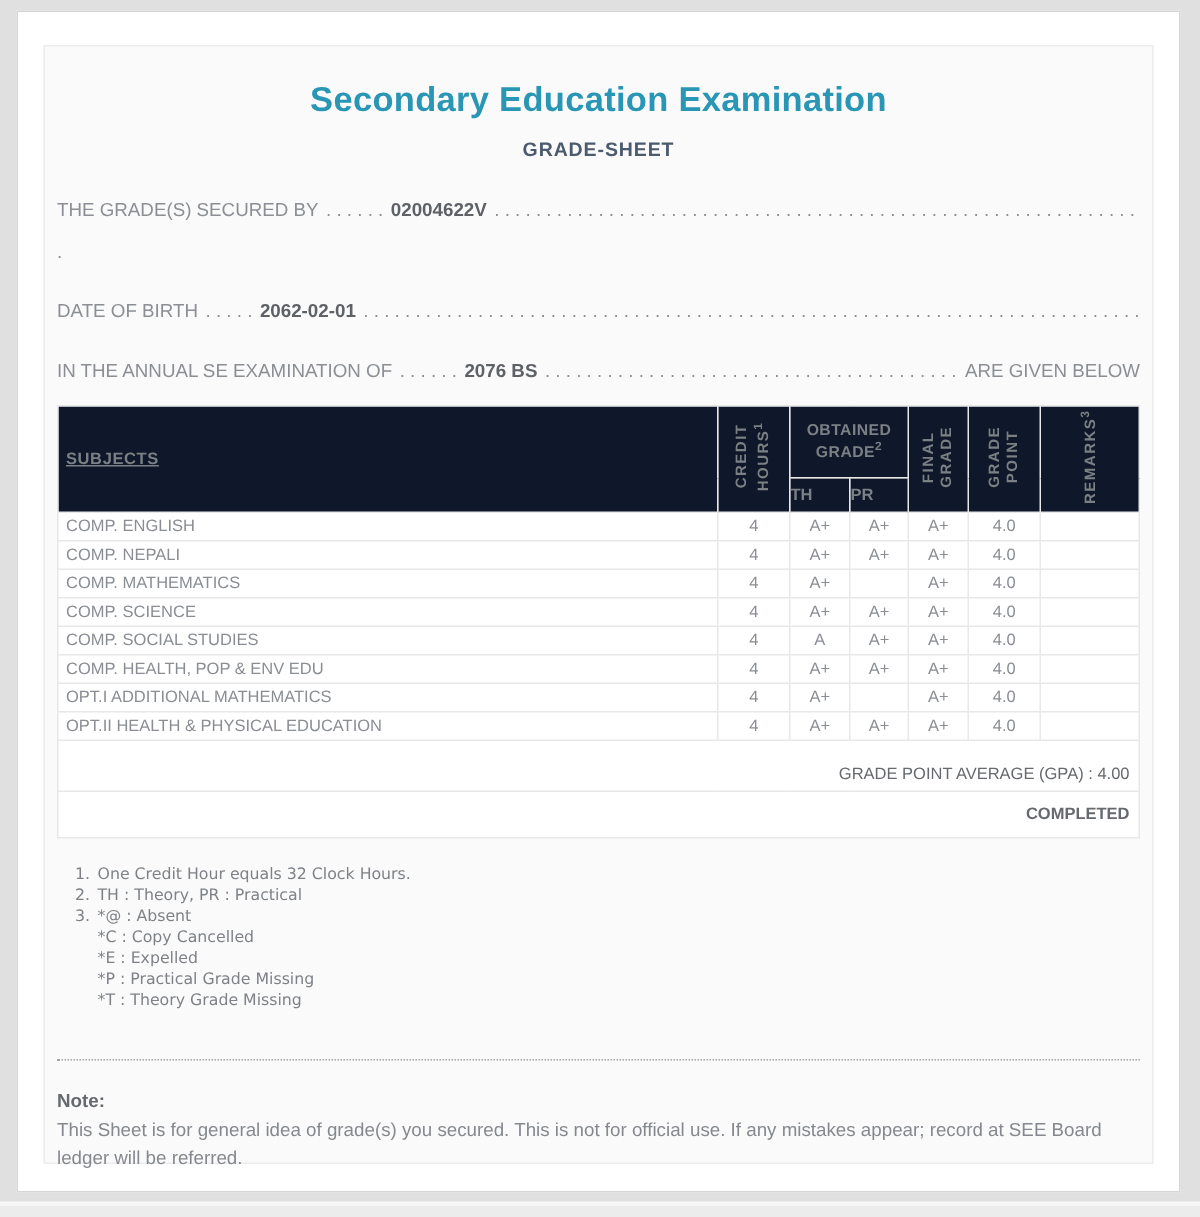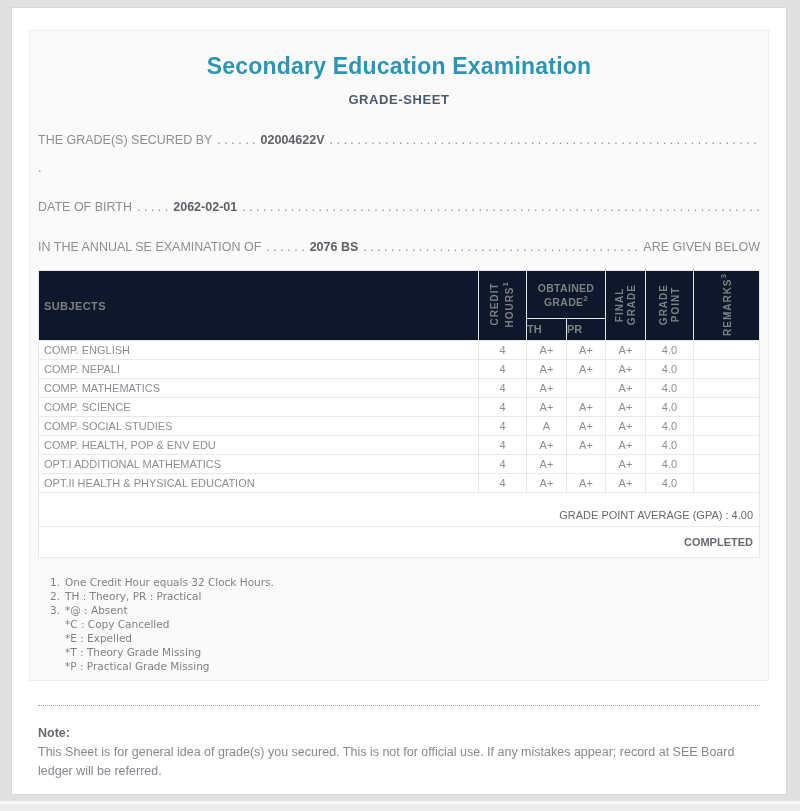--- a/index.html
+++ b/index.html
@@ -13,21 +13,21 @@
     .card {
       position: absolute; left: 11px; top: 7px;
       width: 776px; height: 788px;
       background: #ffffff;
       border: 1px solid #d6d6d6;
     }
     .strip-white { position: absolute; left: 0; top: 801px; width: 800px; height: 3px; background: #f7f7f7; }
     .strip-light { position: absolute; left: 0; top: 804px; width: 800px; height: 7px; background: #ececec; }
     .panel {
       position: absolute; left: 17px; top: 22px;
-      width: 740px; height: 651px;
+      width: 740px; height: 746px;
       background: #fafafa;
       border: 1px solid #ececec;
       padding: 0 8px;
     }
     .title {
       margin-top: 22px; text-align: center;
       color: #2a96b5; font-size: 23px; font-weight: bold;
       letter-spacing: 0.2px;
     }
     .subtitle {
@@ -49,21 +49,21 @@
     .l3 { margin-top: 26px; }
 
     table.grades {
       margin-top: 16px; width: 100%;
       border-collapse: collapse; background: #ffffff;
       font-size: 11px; color: #8a8e93;
       table-layout: fixed;
     }
     table.grades th, table.grades td { border: 1px solid #e8e8e8; }
     thead th { color: #7b8084; font-weight: bold; background: #0f172a; }
-    th.subjects { text-align: left; padding-left: 5px; font-size: 11px; letter-spacing: 0.4px; }
+    th.subjects { text-align: left; padding-left: 5px; font-size: 11px; letter-spacing: 0.4px; text-decoration: underline; }
     th.rot { vertical-align: middle; text-align: center; padding: 2px 0; }
     .vert {
       display: inline-block;
       writing-mode: vertical-rl;
       transform: rotate(180deg);
       line-height: 1.2; letter-spacing: 1px; font-size: 10px;
       text-align: center;
     }
     .vl { display: block; }
     th.obtained {
@@ -264,25 +264,25 @@
       <div class="fn-row">
         <span class="fn-marker"></span>
         <span class="fn-text">*C : Copy Cancelled</span>
       </div>
       <div class="fn-row">
         <span class="fn-marker"></span>
         <span class="fn-text">*E : Expelled</span>
       </div>
       <div class="fn-row">
         <span class="fn-marker"></span>
+        <span class="fn-text">*P : Practical Grade Missing</span>
+      </div>
+      <div class="fn-row">
+        <span class="fn-marker"></span>
         <span class="fn-text">*T : Theory Grade Missing</span>
-      </div>
-      <div class="fn-row">
-        <span class="fn-marker"></span>
-        <span class="fn-text">*P : Practical Grade Missing</span>
       </div>
     </div>
 
     <div class="divider"></div>
 
     <div class="note-heading">Note:</div>
     <div class="note-text">This Sheet is for general idea of grade(s) you secured. This is not for official use. If any mistakes appear; record at SEE Board ledger will be referred.</div>
 
   </div>
 </div>

